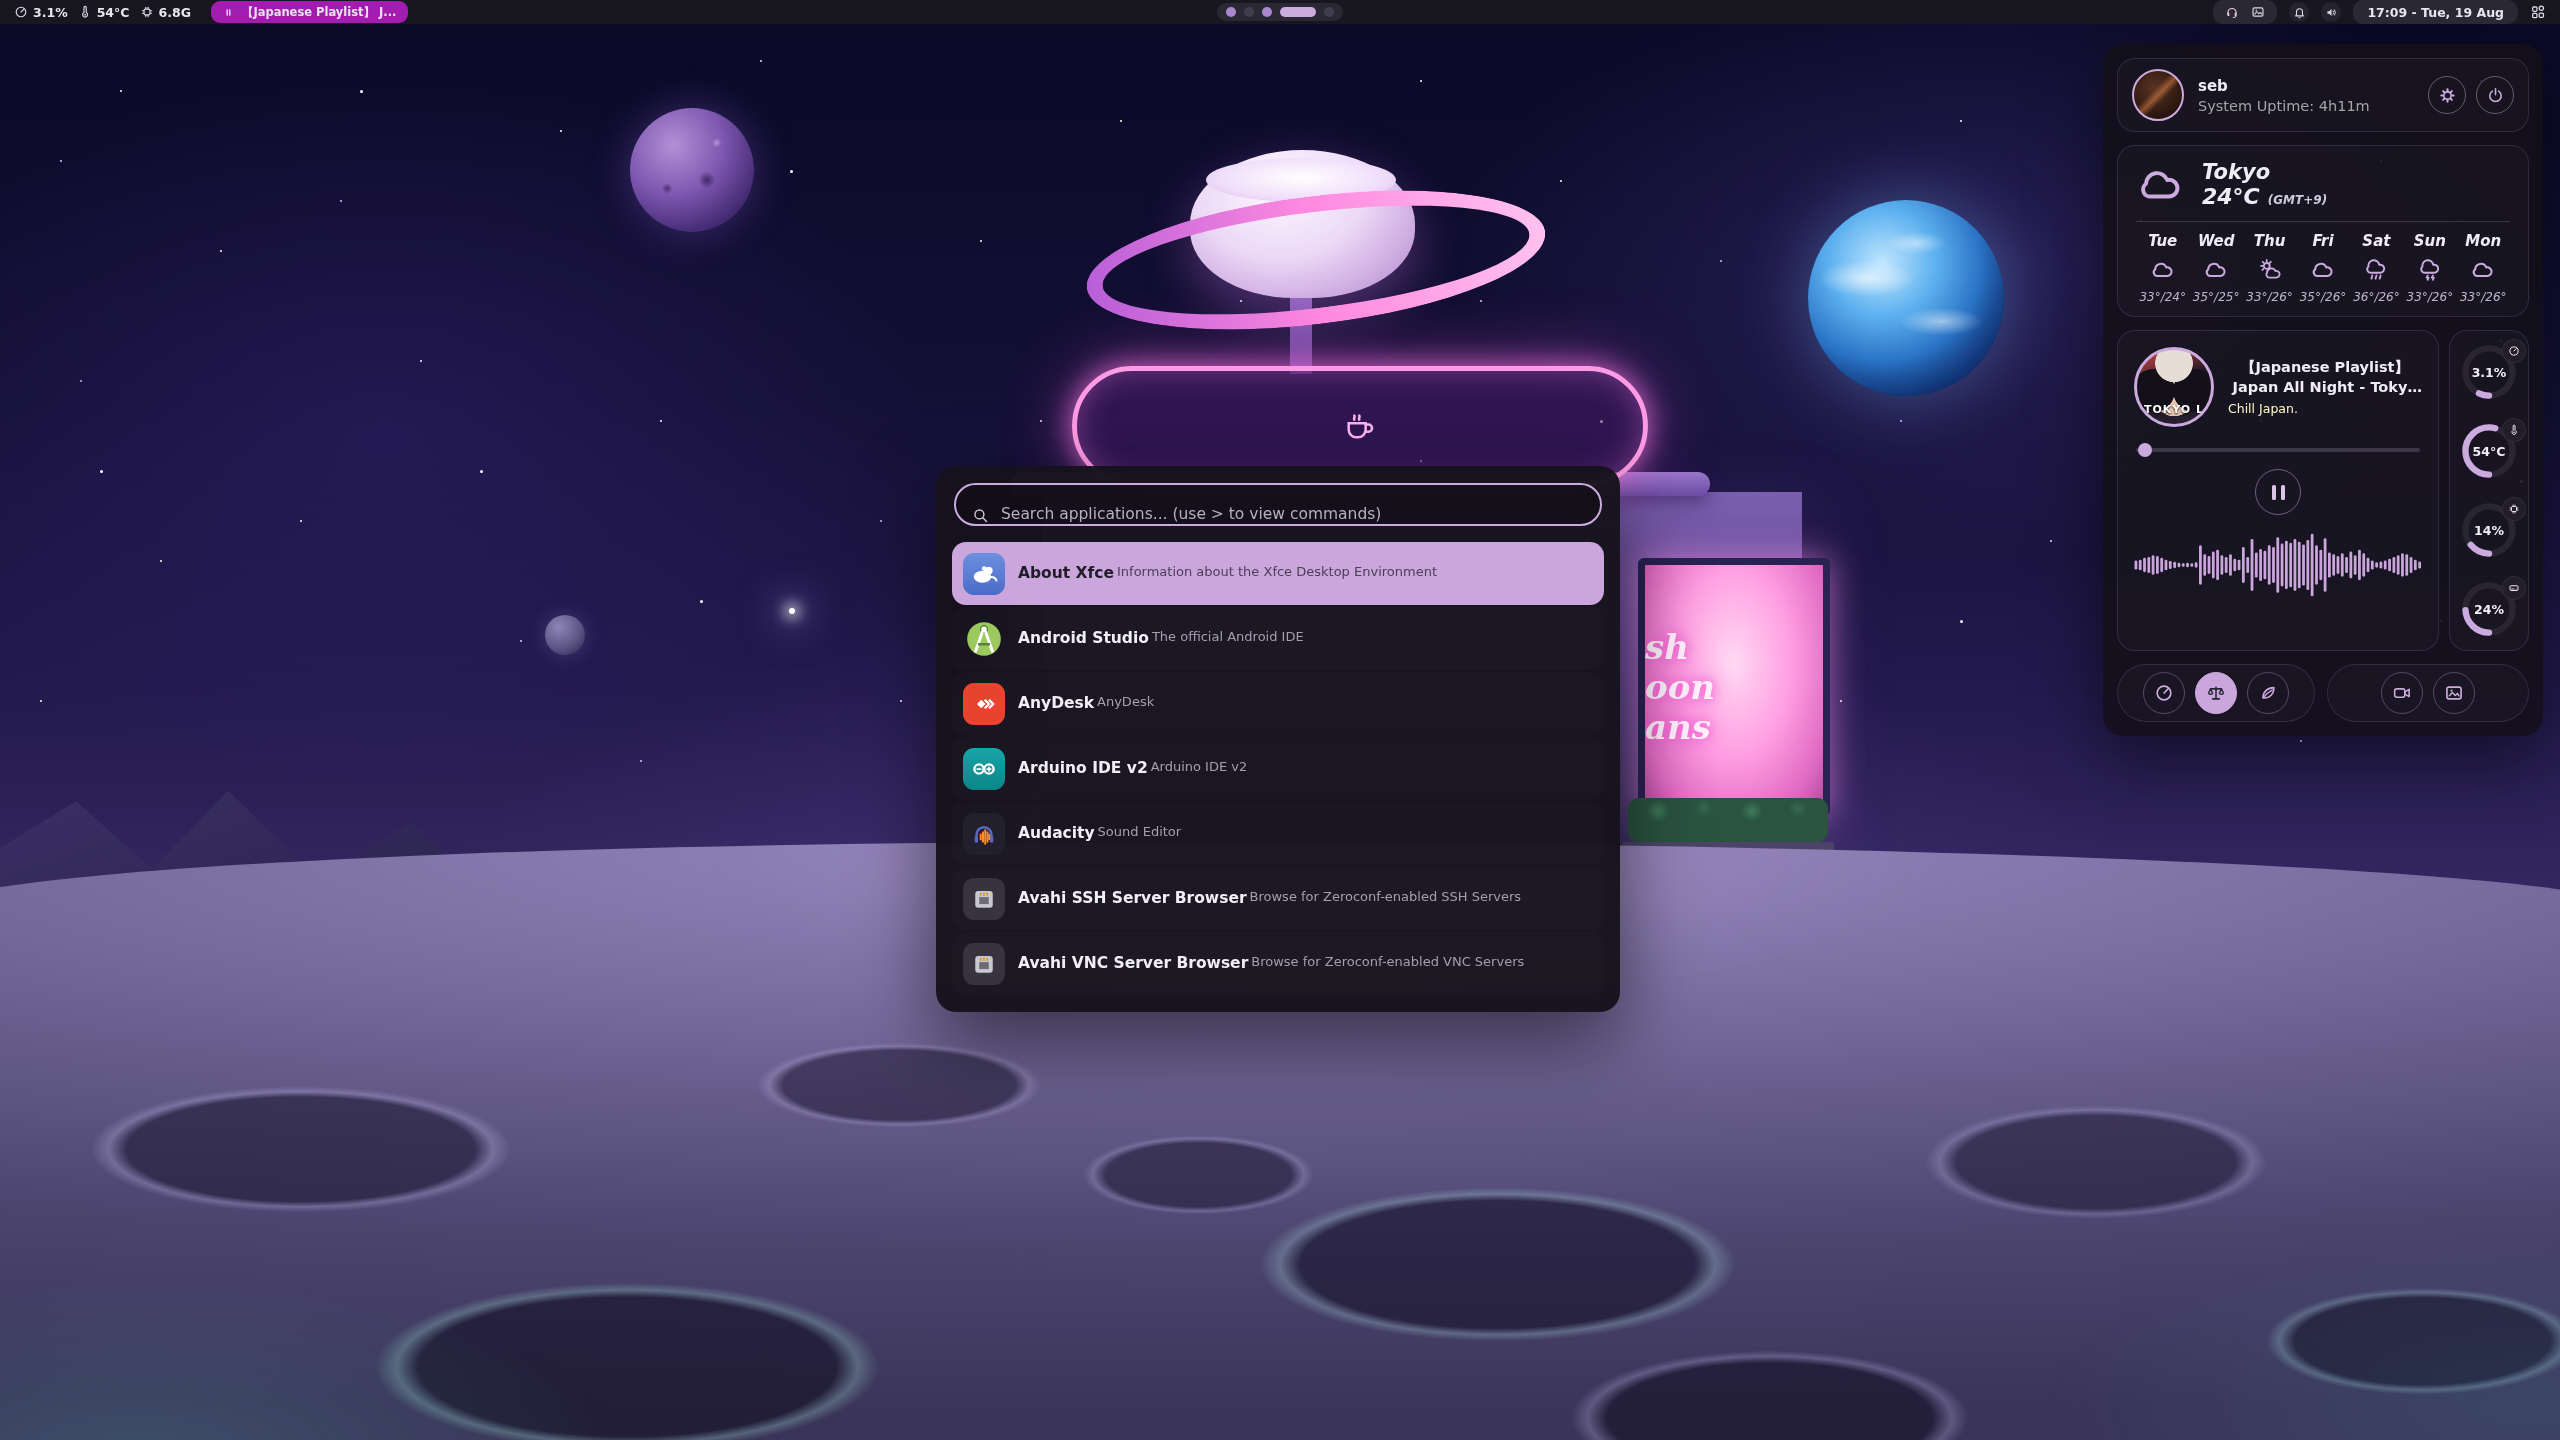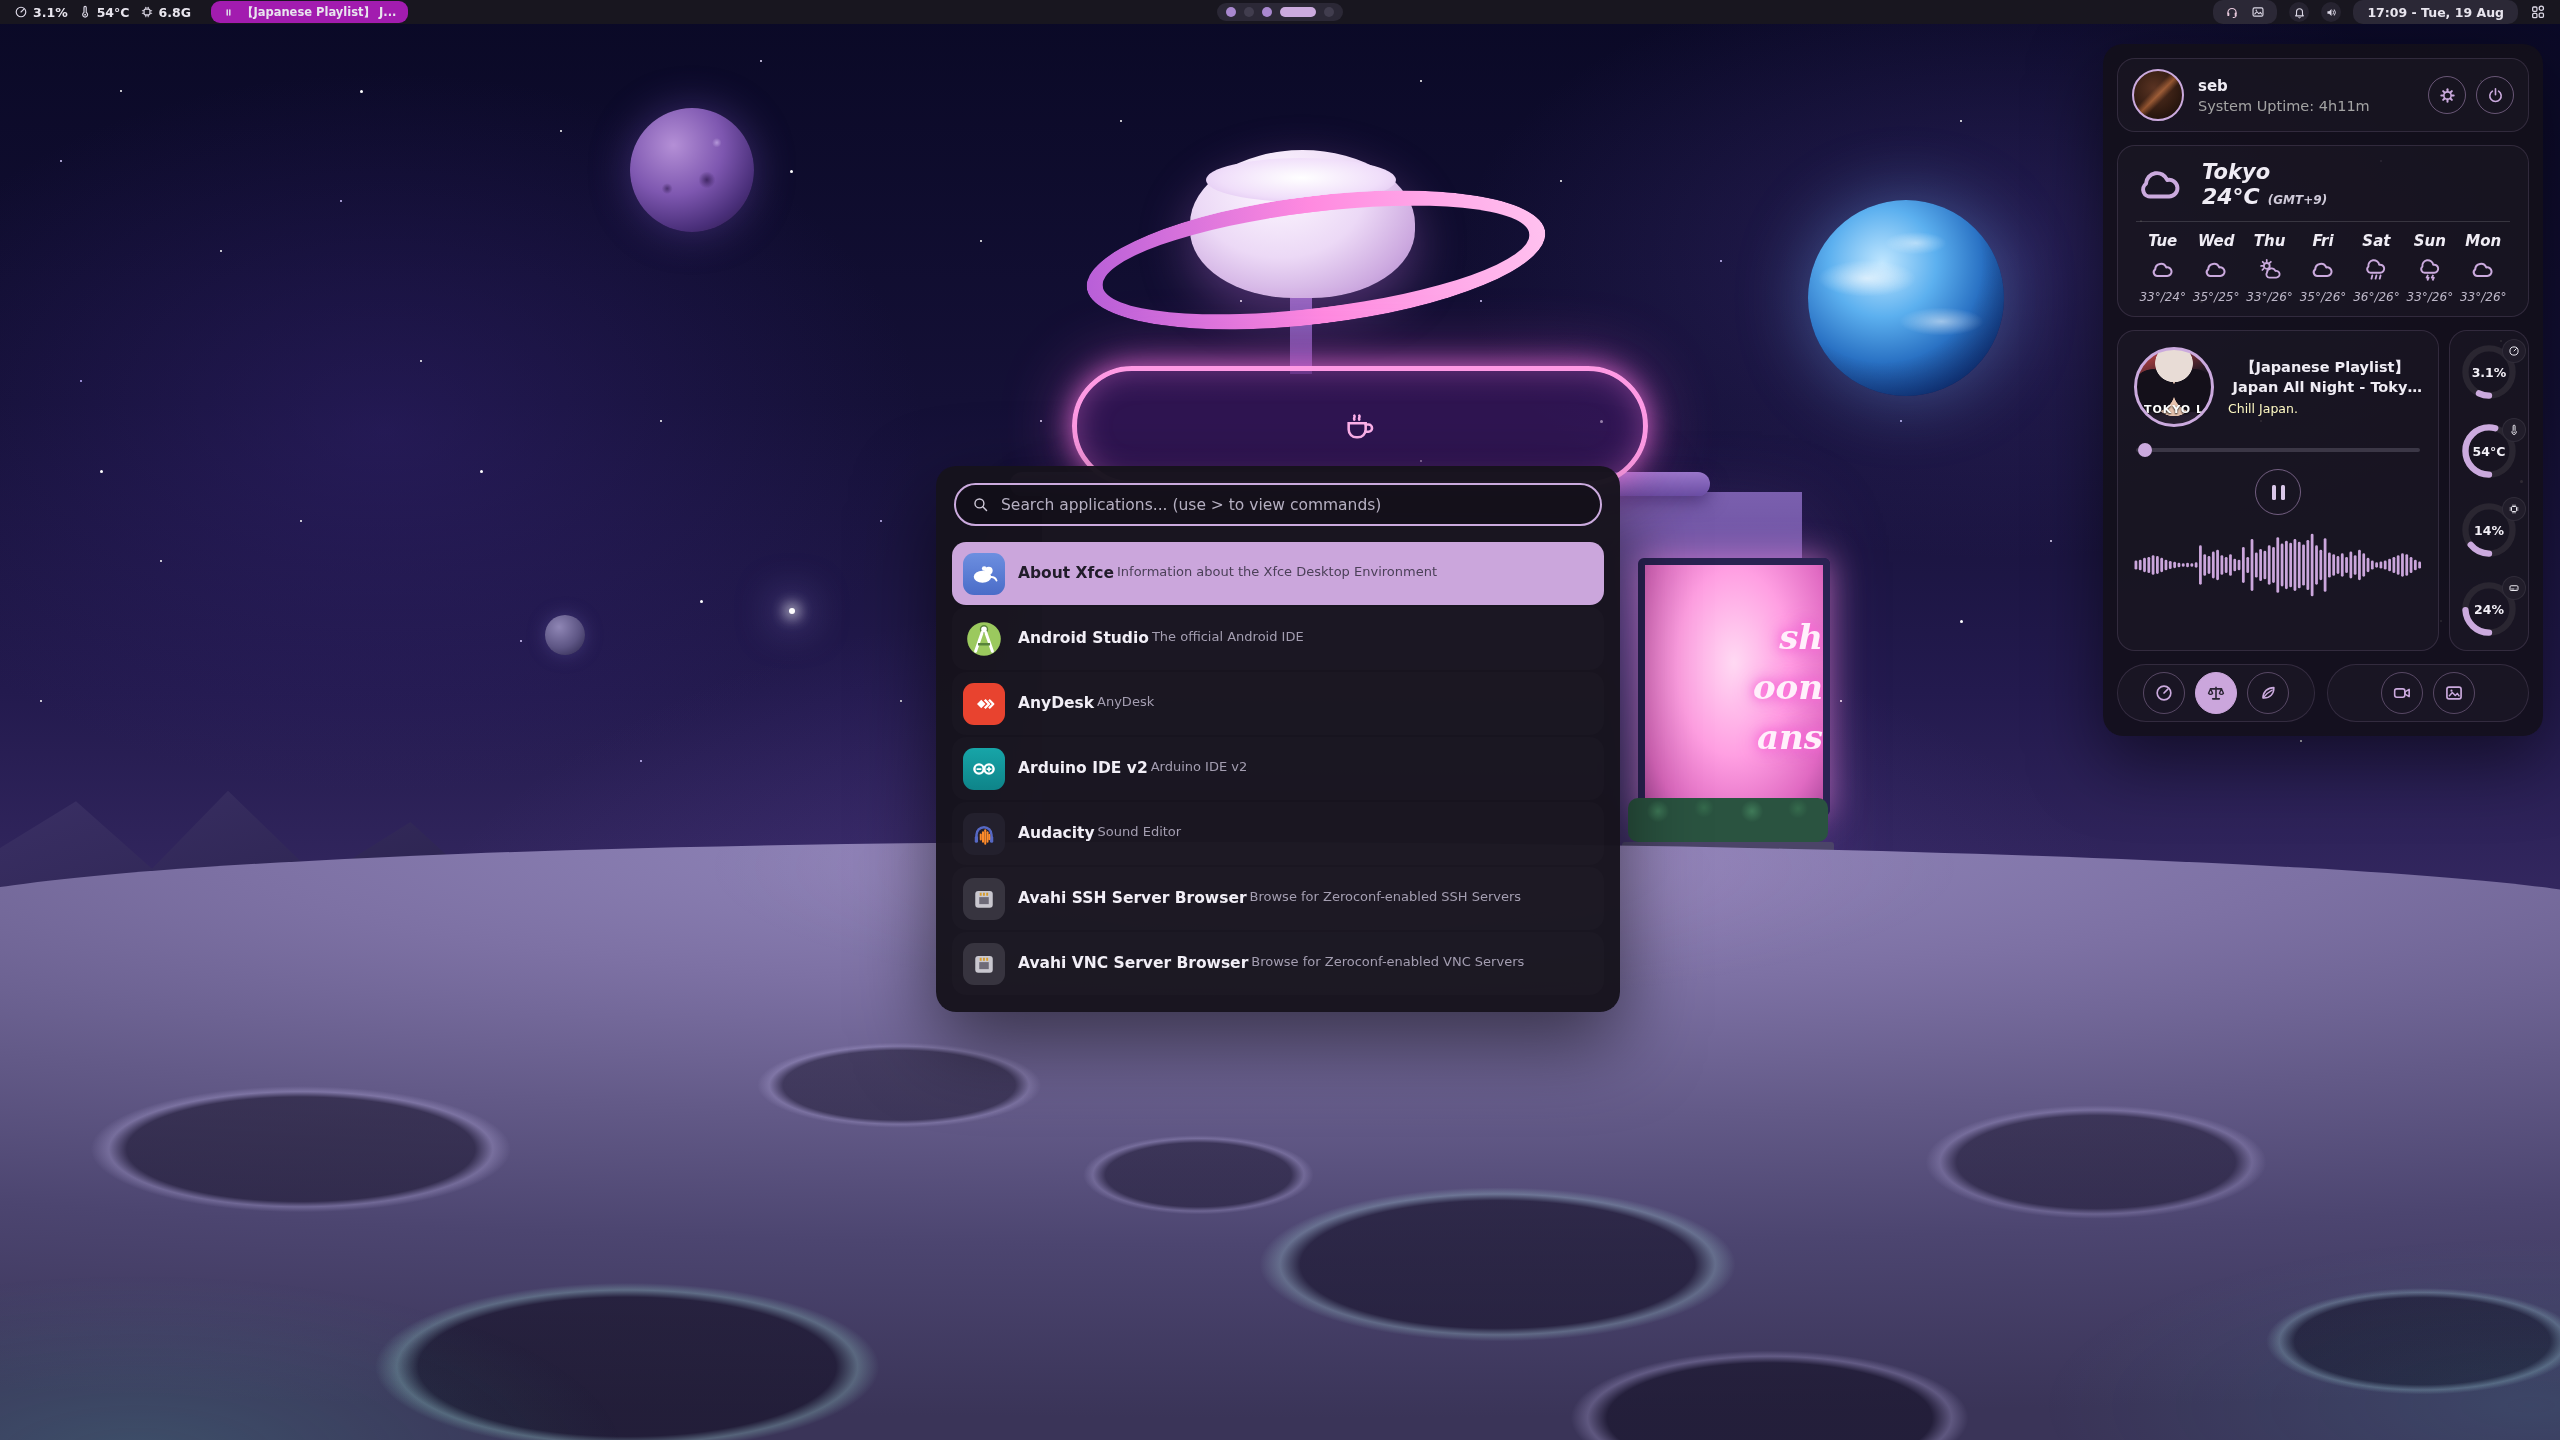--- a/index.html
+++ b/index.html
@@ -66,21 +66,21 @@
   .neon-text{font-family:"DejaVu Serif","Liberation Serif",serif;font-style:italic;font-weight:bold;
     font-size:58px;color:#ffc3f0;letter-spacing:2px;
     text-shadow:0 0 10px #ff7ae0,0 0 26px #f05ad8,0 0 50px #c03ec0;}
   .awning{position:absolute;left:1010px;top:472px;width:700px;height:24px;border-radius:12px;
     background:linear-gradient(180deg,#9a79cc,#6a4ea4);box-shadow:0 6px 18px rgba(40,20,80,.5);}
   .shopfront{position:absolute;left:1042px;top:492px;width:760px;height:382px;
     background:linear-gradient(180deg,#7a5fae 0%,#644a99 35%,#4a3a78 70%,#3a2d60 100%);
     box-shadow:0 30px 80px rgba(190,110,230,.25);}
   .shop-window{position:absolute;left:1638px;top:558px;width:178px;height:244px;border:7px solid #292252;border-radius:6px;
     background:radial-gradient(ellipse at 50% 40%,#ffd9f3,#ff9fe2 45%,#e06ac2 80%,#b04a9e 100%);
-    box-shadow:0 0 34px rgba(255,140,230,.6);display:flex;flex-direction:column;align-items:flex-end;justify-content:center;gap:10px;overflow:hidden;}
+    box-shadow:0 0 34px rgba(255,140,230,.6);display:flex;flex-direction:column;align-items:flex-start;justify-content:center;gap:0;overflow:hidden;}
   .win-line{font-family:"DejaVu Serif","Liberation Serif",serif;font-style:italic;font-weight:bold;font-size:34px;
     color:#fff0fb;text-shadow:0 0 8px #ff6ad8,0 0 20px #e04ac8;}
   .hedge{position:absolute;left:1628px;top:798px;width:200px;height:44px;border-radius:10px;
     background:radial-gradient(circle 18px at 15% 30%,#3f7a58,transparent 62%),
                radial-gradient(circle 16px at 38% 22%,#356a4c,transparent 62%),
                radial-gradient(circle 18px at 62% 30%,#3f7a58,transparent 62%),
                radial-gradient(circle 16px at 85% 24%,#356a4c,transparent 62%),#2a5340;}
   .hedge:after{content:"";position:absolute;left:-6px;bottom:-16px;width:212px;height:16px;background:#4b4468;border-radius:3px;}
 
   
@@ -118,21 +118,21 @@
   .ws-dot.active{width:36px;background:#cbaade;}
   .tb-right{margin-left:auto;display:flex;align-items:center;gap:12px;}
   .tb-tray{display:flex;align-items:center;gap:12px;background:#2b2836;border-radius:10px;padding:3px 12px;height:18px;}
   .tb-round{width:20px;height:20px;border-radius:50%;background:#262330;display:flex;align-items:center;justify-content:center;}
   .tb-clock{background:#2b2836;border-radius:10px;padding:3px 14px;height:18px;display:flex;align-items:center;}
 
   
   .launcher{position:absolute;left:936px;top:466px;width:684px;height:546px;border-radius:20px;
     background:rgba(22,19,28,.97);box-shadow:0 30px 80px rgba(0,0,0,.55);z-index:40;
     padding:17px 16px;box-sizing:border-box;display:flex;flex-direction:column;}
-  .searchbox{height:40px;border:2px solid #cbaade;border-radius:22px;display:flex;align-items:center;gap:10px;
+  .searchbox{height:40px;border:2px solid #cbaade;border-radius:22px;display:flex;align-items:flex-end;gap:10px;
     padding:0 16px;margin:0 2px 16px;background:rgba(12,10,16,.35);}
   .searchbox svg{width:17px;height:17px;color:#cfc9d8;flex:0 0 17px;}
   .searchbox input{flex:1;background:transparent;border:none;outline:none;color:#ece8f2;font-size:15.5px;
     font-family:inherit;}
   .searchbox input::placeholder{color:#b5afc1;}
   .applist{display:flex;flex-direction:column;gap:2px;overflow:hidden;}
   .app-item{display:flex;align-items:center;gap:13px;height:64px;border-radius:14px;padding:0 11px;background:rgba(255,255,255,.015);}
   .app-item.selected{background:#cba6dc;}
   .ic{width:42px;height:42px;border-radius:11px;flex:0 0 42px;display:flex;align-items:center;justify-content:center;overflow:hidden;}
   .ic svg{width:30px;height:30px;}

